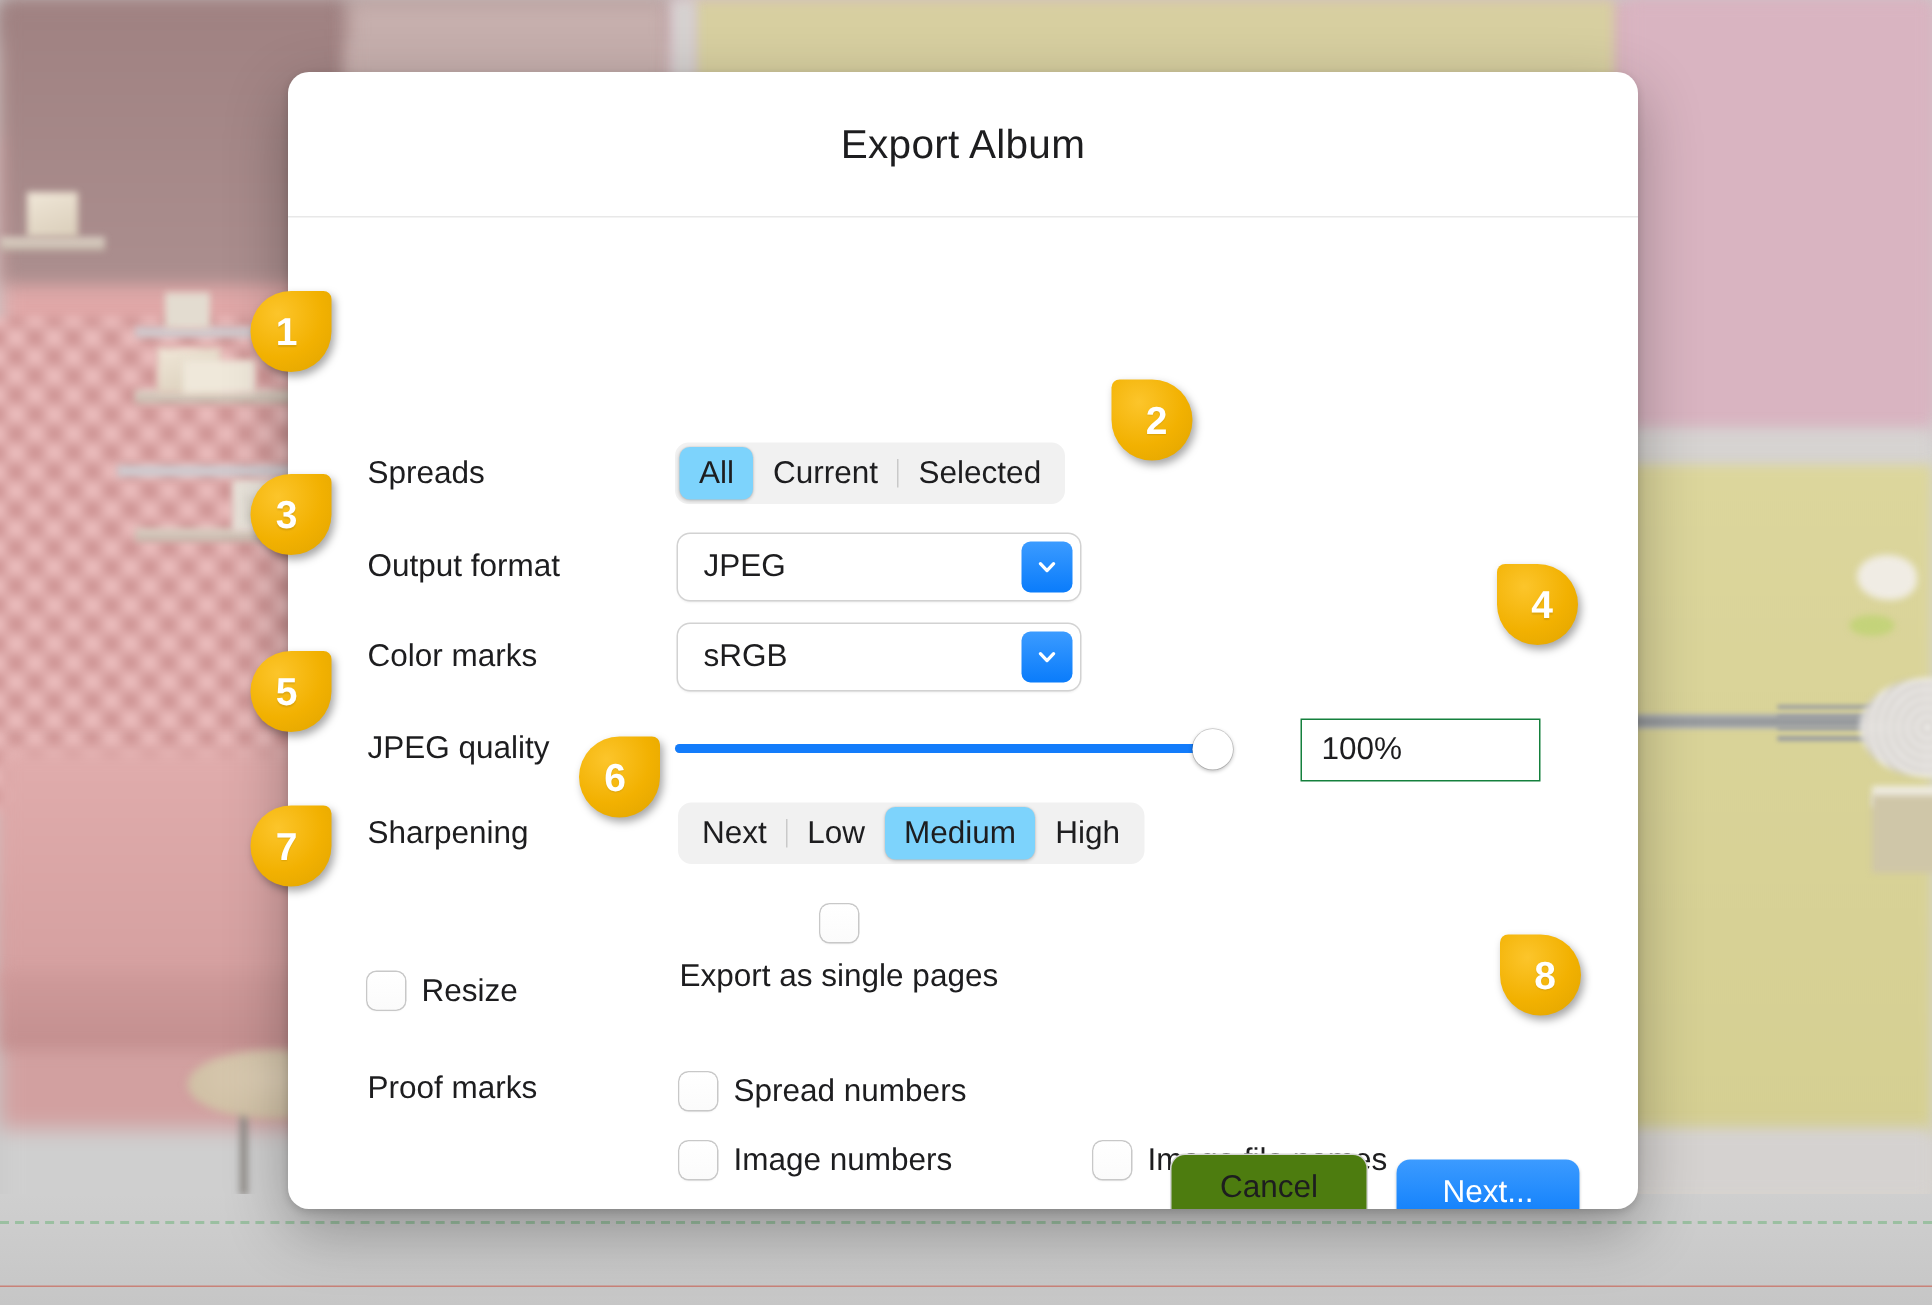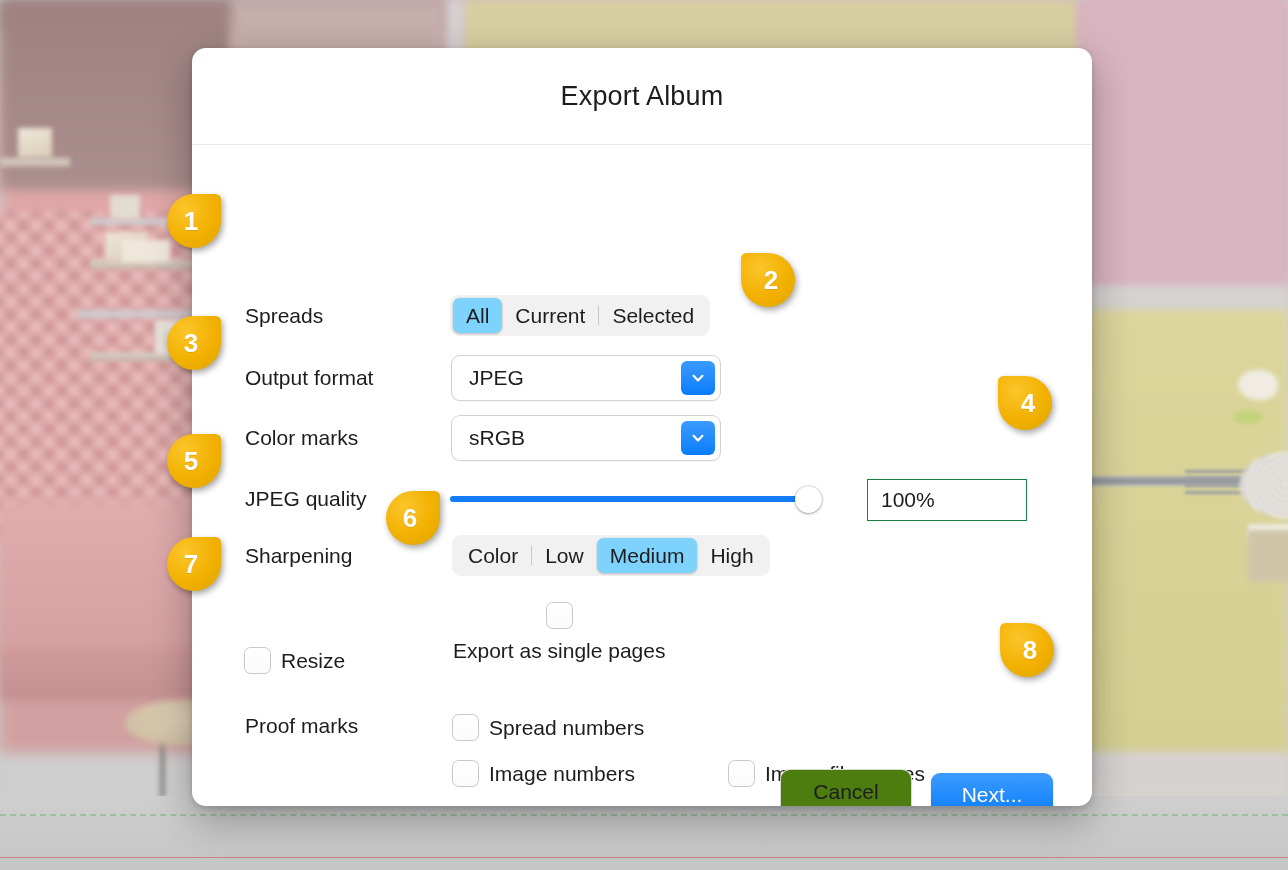--- a/index.html
+++ b/index.html
@@ -508,21 +508,21 @@
         <div class="slider-thumb" id="sliderThumb" style="left: 345px;"></div>
       </div>
     </div>
     <div class="row" style="left:675px; top:334px;">
       <div class="textfield">100%</div>
     </div>
 
     <div class="row-label" style="top:399px;">Sharpening</div>
     <div class="row" style="left:260px; top:390px;">
       <div class="segmented">
-        <div class="seg">Color</div>
+        <div class="seg">Next</div>
         <div class="seg-div"></div>
         <div class="seg">Low</div>
         <div class="seg active">Medium</div>
         <div class="seg">High</div>
       </div>
     </div>
 
     <div class="cbrow" style="left:261px; top:458px;flex-direction:column;">
       <span class="cbox"></span>
       <span class="cblabel">Export as single pages</span>

